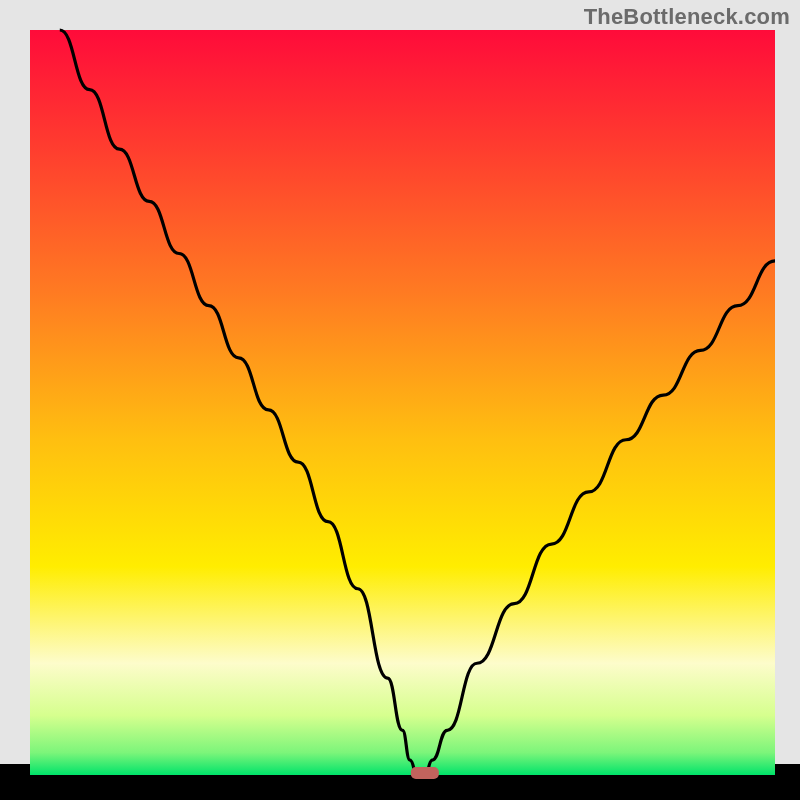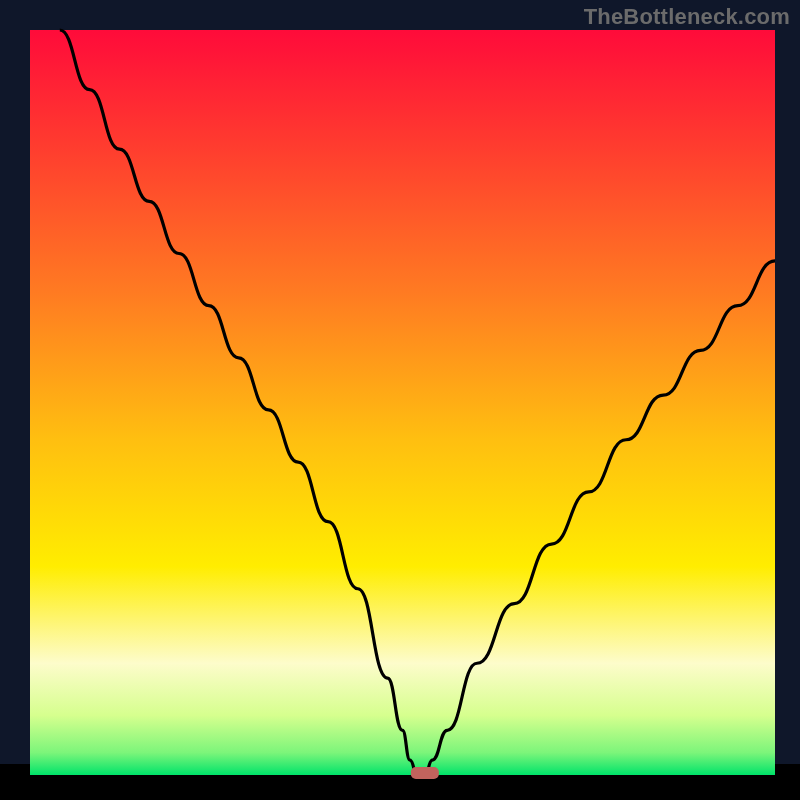--- a/index.html
+++ b/index.html
@@ -8,21 +8,21 @@
     width: 800px;
     height: 800px;
     overflow: hidden;
     background: #000;
     font-family: Arial, Helvetica, sans-serif;
   }
   .frame {
     position: relative;
     width: 800px;
     height: 764px;
-    background: #0f172a;
+    background: #e5e5e5;
   }
   .attribution {
     position: absolute;
     top: 4px;
     right: 10px;
     color: #6b6b6b;
     font-size: 22px;
     font-weight: 600;
     letter-spacing: 0.2px;
   }

